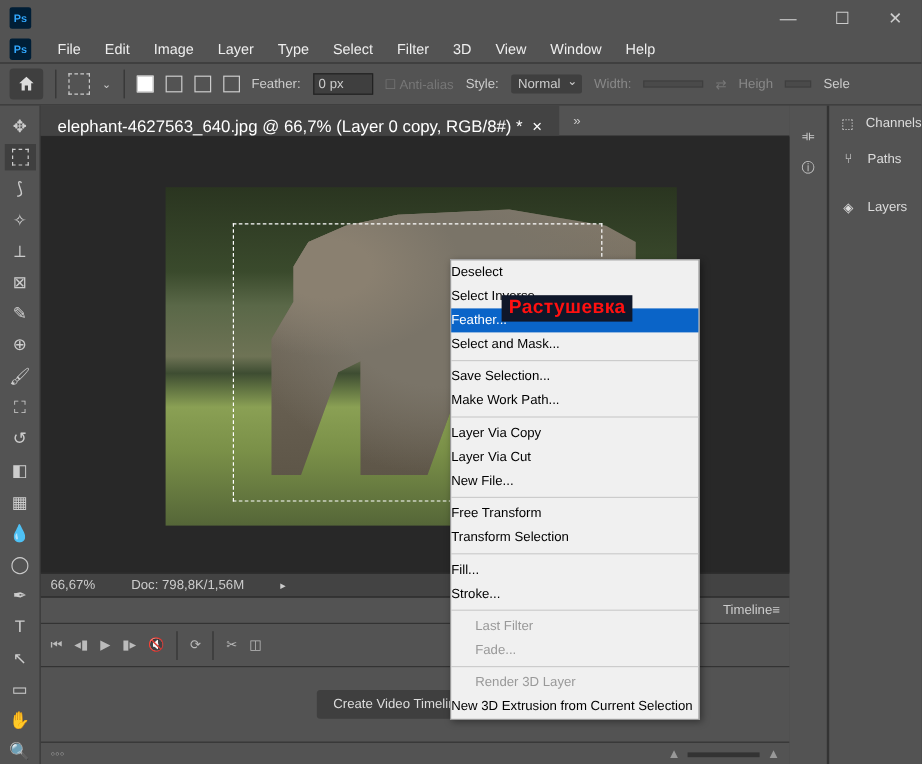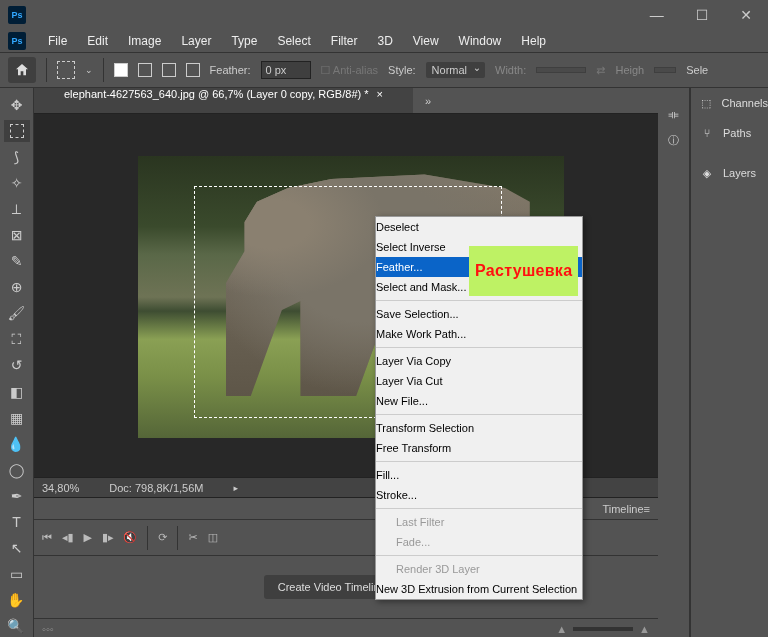--- a/index.html
+++ b/index.html
@@ -18,21 +18,21 @@
 .icon-sq { width: 14px; height: 14px; border: 1px solid #ccc; display: inline-block; }
 .num-input { background: #3f3f3f; color: #ccc; width: 50px; padding: 2px 4px; border: 1px solid #222; font-size: 11px; }
 .dropdown { background: #3f3f3f; padding: 2px 18px 2px 6px; position: relative; border-radius: 2px; }
 .dropdown::after { content: "⌄"; position: absolute; right: 4px; top: 0; font-size: 10px; }
 .layout { display: flex; height: 549px; }
 .toolbox { width: 34px; background: #535353; display: flex; flex-direction: column; align-items: center; gap: 4px; padding-top: 6px; border-right: 1px solid #333; }
 .tool { width: 26px; height: 26px; display: flex; align-items: center; justify-content: center; cursor: pointer; color: #ccc; font-size: 14px; }
 .tool.active { background: #3f3f3f; }
 .center { flex: 1; display: flex; flex-direction: column; background: #434343; min-width: 0; }
 .tabs { height: 26px; background: #535353; display: flex; align-items: center; border-bottom: 1px solid #222; }
-.tab { padding: 0 30px; height: 100%; display: flex; align-items: flex-start; background: #434343; color: #fff; font-size: 11px; cursor: pointer; gap: 8px; }
+.tab { padding: 0 14px; height: 100%; display: flex; align-items: flex-end; background: #434343; color: #fff; font-size: 14px; cursor: pointer; gap: 8px; }
 .tab.inactive { background: #535353; color: #bbb; }
 .tab-more { width: 30px; text-align: center; color: #ccc; }
 .canvas-area { flex: 1; position: relative; background: #282828; overflow: hidden; }
 .image-wrap { position: absolute; left: 104px; top: 42px; width: 426px; height: 282px; background: linear-gradient(180deg, #2a3520 0%, #3a4a2c 25%, #5a6848 35%, #6e7355 50%, #3e4d32 55%, #8aa054 65%, #7a9048 78%, #556638 100%); }
 .elephant { position: absolute; left: 88px; top: 14px; width: 310px; height: 226px; background:
  radial-gradient(ellipse at 15% 24%, #8a8070 10%, transparent 30%),
  radial-gradient(ellipse at 45% 35%, #7a7468 35%, transparent 70%),
  linear-gradient(180deg, #847b6c 0%, #6e6658 50%, #5e5648 100%);
  clip-path: polygon(6% 36%, 6% 23%, 10% 14%, 20% 8%, 34% 4%, 64% 2%, 90% 8%, 98% 14%, 98% 100%, 80% 100%, 80% 60%, 72% 100%, 52% 100%, 52% 62%, 42% 100%, 24% 100%, 24% 58%, 18% 62%, 8% 100%, 0% 100%, 0% 50%); }
 .selection { position: absolute; left: 56px; top: 30px; width: 308px; height: 232px; border: 1px dashed #fff; }
@@ -44,21 +44,21 @@
 .create-btn { background: #3f3f3f; padding: 6px 14px; border-radius: 3px; font-size: 11px; color: #ddd; display: flex; align-items: center; gap: 10px; cursor: pointer; }
 .midgap { width: 32px; background: #535353; border-right: 1px solid #333; display: flex; flex-direction: column; align-items: center; gap: 12px; padding-top: 20px; }
 .right-panel { width: 78px; background: #535353; display: flex; flex-direction: column; border-left: 1px solid #333; }
 .panel-row { height: 30px; display: flex; align-items: center; padding-left: 8px; gap: 8px; font-size: 11px; color: #ddd; cursor: pointer; }
 .panel-row .pi { width: 16px; text-align: center; }
 .context-menu { position: absolute; left: 375px; top: 216px; width: 208px; background: #f0f0f0; border: 1px solid #999; box-shadow: 2px 2px 6px rgba(0,0,0,0.4); font-size: 11px; color: #000; z-index: 100; }
 .cm-item { padding: 4px 0; cursor: pointer; white-space: nowrap; }
 .cm-item.highlight { background: #0a64c8; color: #fff; }
 .cm-item.disabled { color: #999; margin-left: 20px; }
 .cm-sep { height: 1px; background: #ccc; margin: 3px 0; }
-.annotation { position: absolute; left: 469px; top: 246px; background: #bef264; color: #ff1010; font-weight: bold; font-size: 16px; padding: 16px 6px; z-index: 110; font-family: 'Arial Black', Arial, sans-serif; letter-spacing: .3px; }
+.annotation { position: absolute; left: 418px; top: 246px; background: #0f172a; color: #ff1010; font-weight: bold; font-size: 16px; padding: 2px 6px; z-index: 110; font-family: 'Arial Black', Arial, sans-serif; letter-spacing: .3px; }
 </style>
 </head>
 <body>
 
 <div class="titlebar">
   <div class="ps-logo">Ps</div>
   <div class="win-controls">
     <span>—</span>
     <span>☐</span>
     <span>✕</span>
@@ -142,21 +142,21 @@
         </div>
       <div class="tab-more">»</div>
     </div>
     <div class="canvas-area">
       <div class="image-wrap">
         <div class="elephant"></div>
         <div class="selection"></div>
       </div>
     </div>
     <div class="statusbar">
-      <span>34,80%</span>
+      <span>66,67%</span>
       <span>Doc: 798,8K/1,56M</span>
         <span style="font-size:9px;">▸</span>
     </div>
     <div class="timeline-panel">
       <div class="tl-header">
         <span>Timeline</span>
         <span>≡</span>
       </div>
       <div class="tl-controls">
         <span>⏮</span>
@@ -213,22 +213,22 @@
     <div class="cm-item highlight">Feather...</div>
     <div class="cm-item">Select and Mask...</div>
     <div class="cm-sep"></div>
     <div class="cm-item">Save Selection...</div>
     <div class="cm-item">Make Work Path...</div>
     <div class="cm-sep"></div>
     <div class="cm-item">Layer Via Copy</div>
     <div class="cm-item">Layer Via Cut</div>
     <div class="cm-item">New File...</div>
     <div class="cm-sep"></div>
+    <div class="cm-item">Free Transform</div>
     <div class="cm-item">Transform Selection</div>
-    <div class="cm-item">Free Transform</div>
     <div class="cm-sep"></div>
     <div class="cm-item">Fill...</div>
     <div class="cm-item">Stroke...</div>
     <div class="cm-sep"></div>
     <div class="cm-item disabled">Last Filter</div>
     <div class="cm-item disabled">Fade...</div>
     <div class="cm-sep"></div>
     <div class="cm-item disabled">Render 3D Layer</div>
     <div class="cm-item">New 3D Extrusion from Current Selection</div>
   </div>

